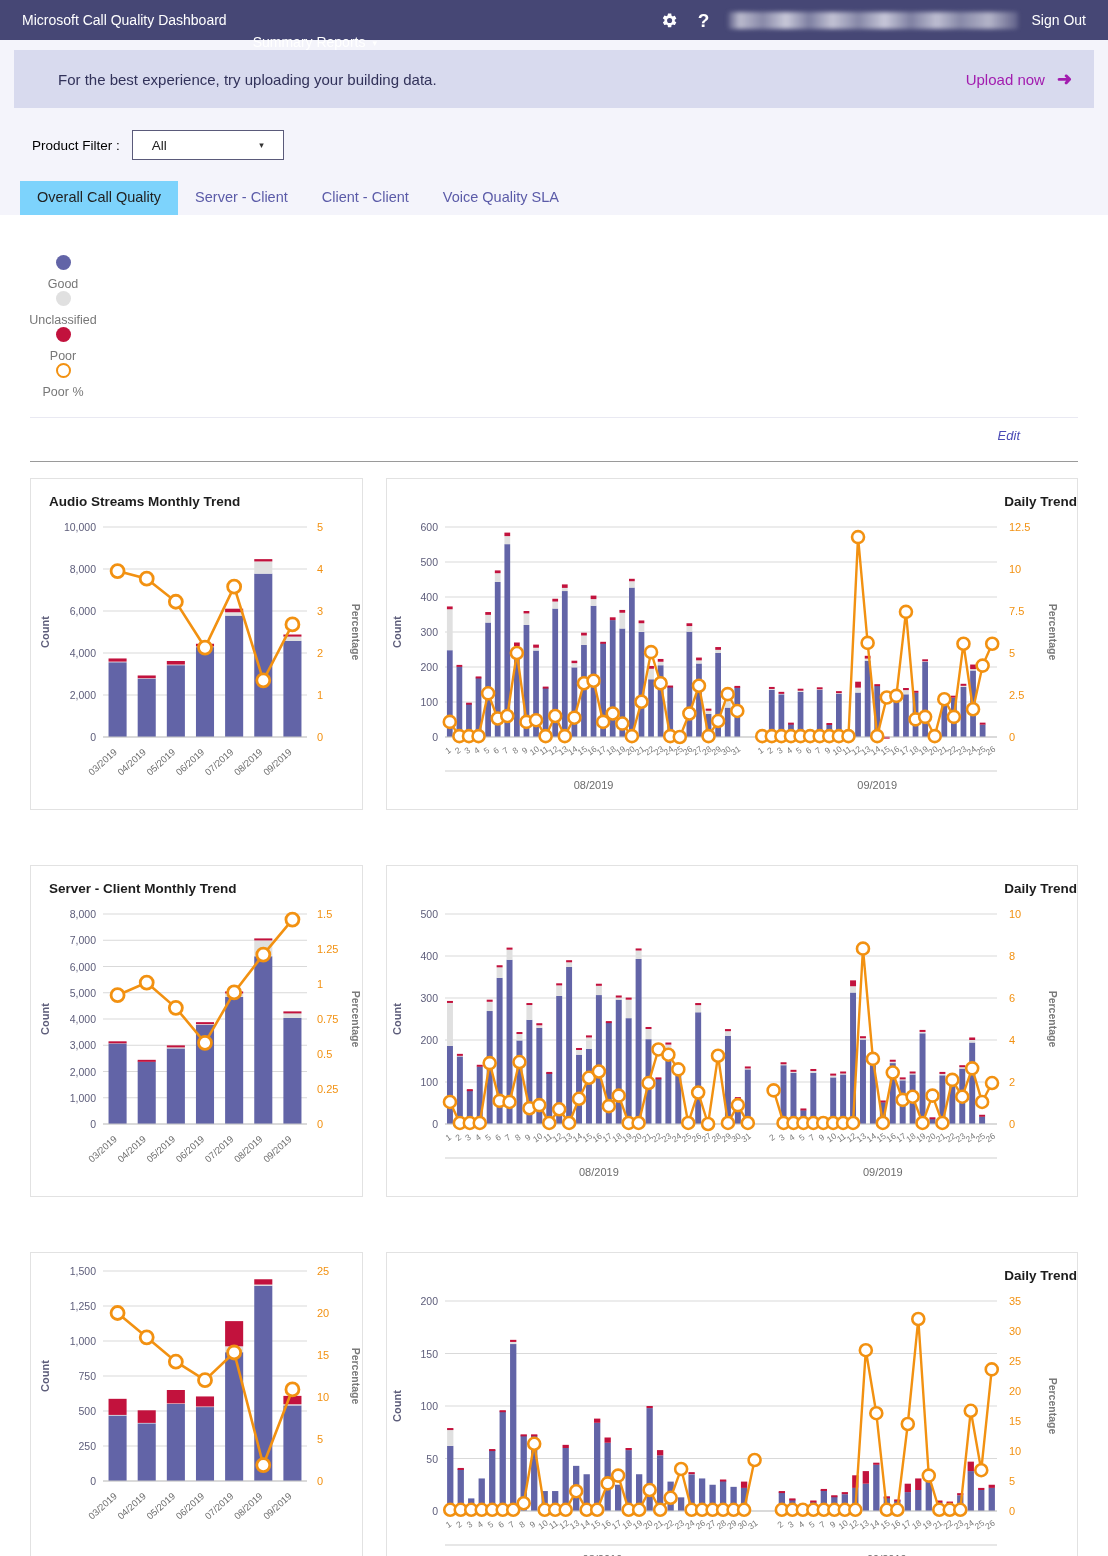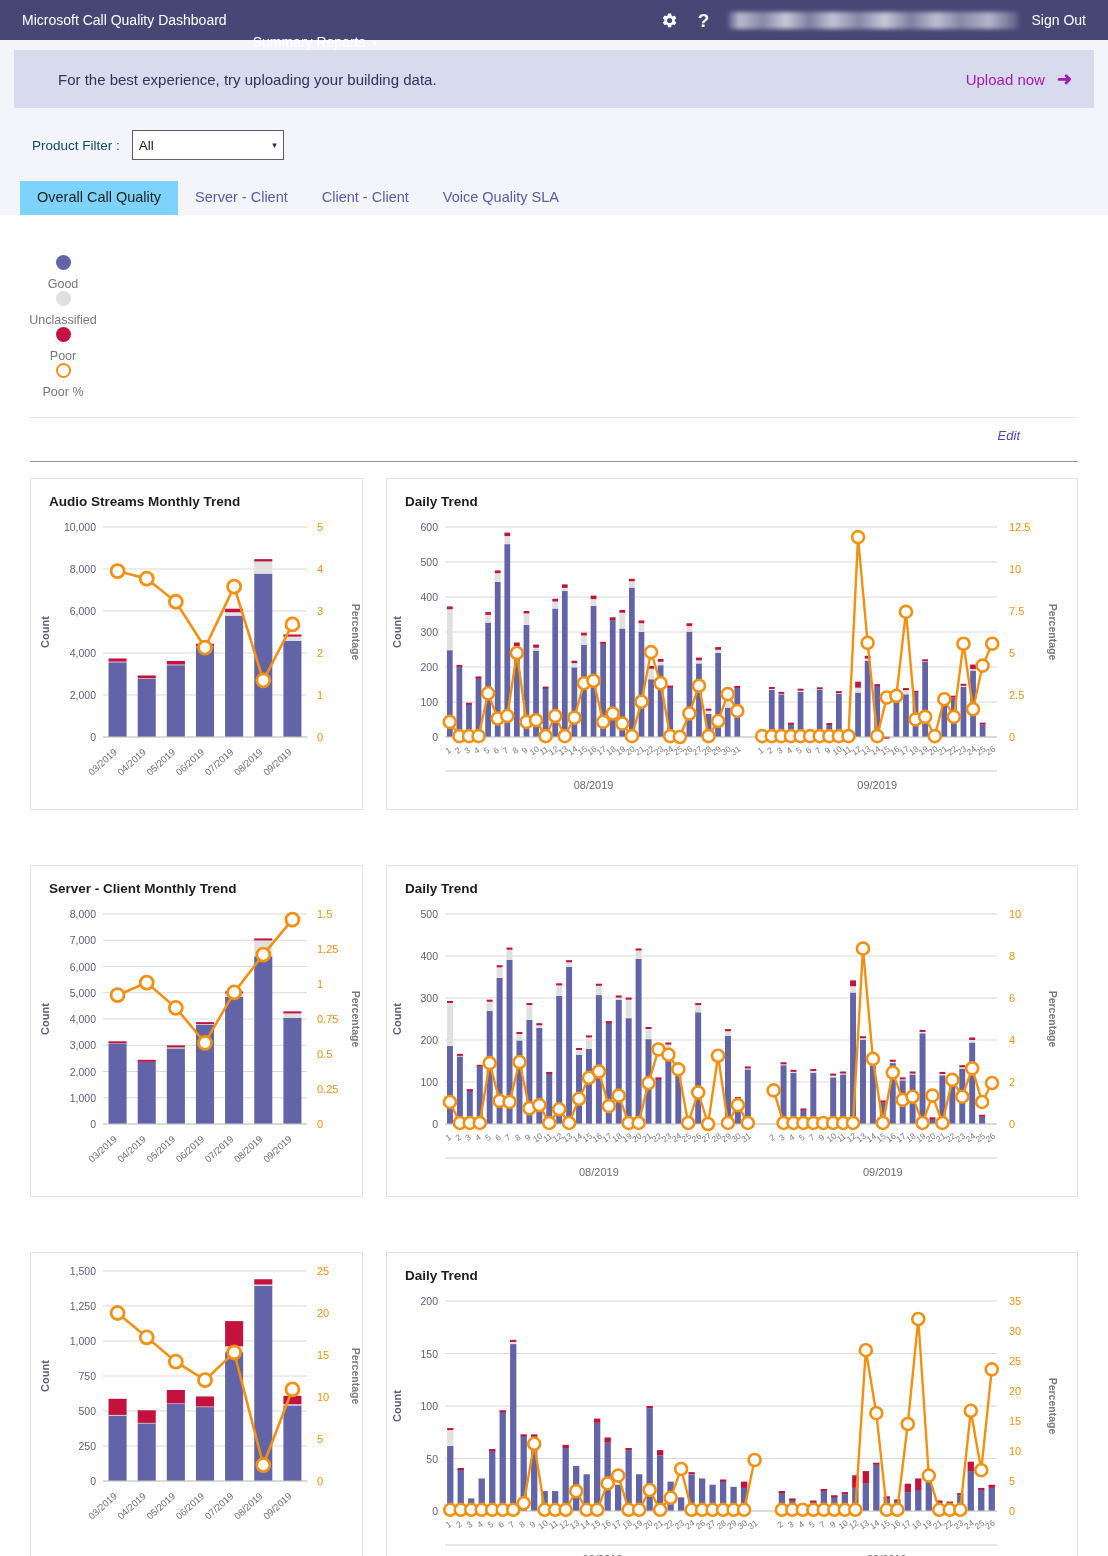--- a/index.html
+++ b/index.html
@@ -55,24 +55,24 @@
     margin-left:auto; display:flex; align-items:center; gap:12px;
     color:#a21caf; font-size:15px; cursor:pointer;
   }
   .arrow-right{ font-size:18px; line-height:1; font-weight:bold; }
 
   
   .filter-row{
     display:flex; align-items:center; gap:12px;
     padding:22px 0 0 32px;
   }
-  .filter-label{ font-size:13.5px; color:#0c4a6e; }
+  .filter-label{ font-size:13.5px; color:#000000; }
   .select-box{
     width:152px; height:30px; border:1px solid #5a5a7a; background:#fff;
-    display:flex; align-items:center; padding:0 6px; font-size:13.5px;
+    display:flex; align-items:center; padding:0 19px; font-size:13.5px;
     color:#222; cursor:pointer; position:relative;
   }
   .select-caret{ margin-left:auto; font-size:9px; color:#333; }
 
   
   .tabs{
     display:flex; align-items:flex-end; margin-top:21px; padding-left:20px;
     height:34px;
   }
   .tab{
@@ -106,21 +106,21 @@
   .edit-row{ display:flex; justify-content:flex-end; padding:10px 68px 0 0; }
   .edit-link{ font-size:13px; color:#4a4ab5; cursor:pointer;font-style:italic; }
 
   .grid-top-rule{ margin:18px 10px 0 10px; border-top:1px solid #9a9a9a; }
 
   .chart-row{ display:flex; gap:23px; margin-top:0; padding:16px 10px; }
   .card{
     border:1px solid #e2e2e2; background:#fff; position:relative;
   }
   .card.small{ width:333px; }
-  .card.large{ flex:1; }
+  .card.large{ flex:1;text-align:right; }
   .card-title{
     font-size:13.5px; font-weight:bold; color:#1d1d1d;
     padding:15px 0 0 18px;
   }
   .plot{ position:relative; }
   svg.chart{ display:block; }
   .row-gap{ height:23px; }
 
   
   text{ font-family:"Liberation Sans", sans-serif; }

